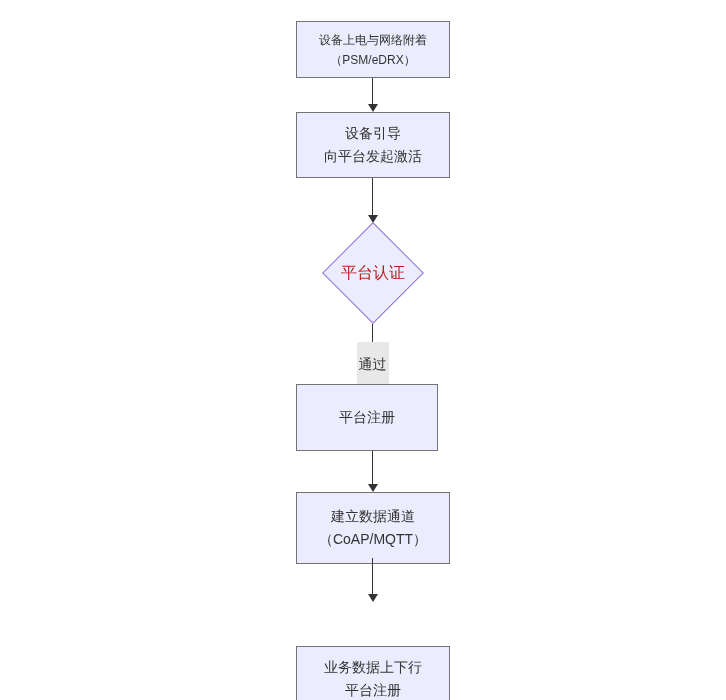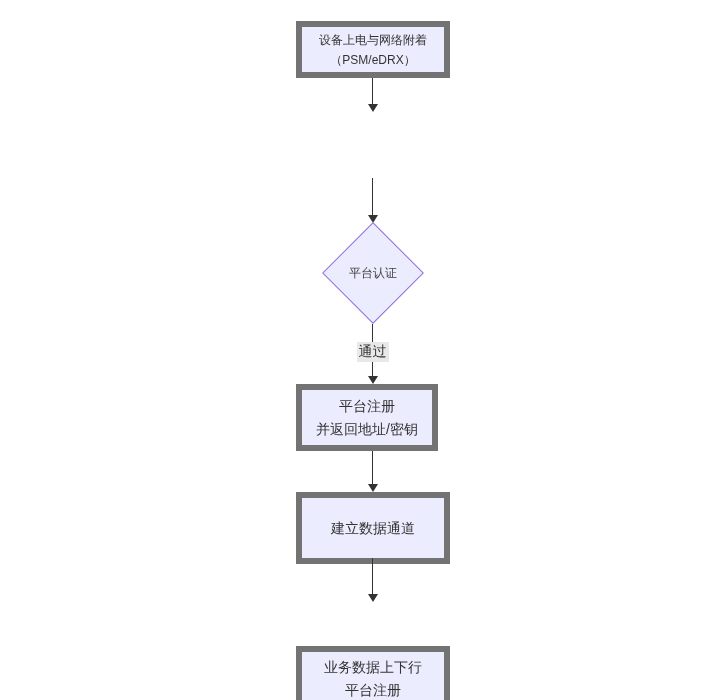--- a/index.html
+++ b/index.html
@@ -11,21 +11,21 @@
     position: relative;
     width: 726px;
     height: 700px;
     background: #ffffff;
     font-family: "Liberation Sans", "DejaVu Sans", sans-serif;
     overflow: hidden;
   }
   .node {
     position: absolute;
     background: #ECECFF;
-    border: 6px solid #737373;
+    border: 1px solid #737373;
     box-sizing: border-box;
     display: flex;
     flex-direction: column;
     align-items: center;
     justify-content: center;
     color: #333333;
     text-align: center;
   }
   .node .tline {
     font-size: 14px;
@@ -45,22 +45,22 @@
     background: #ECECFF;
     border: 1px solid #9370DB;
     box-sizing: border-box;
     transform: rotate(45deg);
   }
   .diamond .dlabel {
     position: absolute;
     top: 50%;
     left: 50%;
     transform: translate(-50%, -50%);
-    font-size: 12px;
-    color: #404040;
+    font-size: 16px;
+    color: #b91c1c;
     white-space: nowrap;
   }
   .edge {
     position: absolute;
     width: 11px;
     display: flex;
     flex-direction: column;
     align-items: center;
   }
   .edge .shaft {
@@ -77,69 +77,72 @@
   }
   .edge-label {
     position: absolute;
     top: 18px;
     left: 50%;
     transform: translateX(-50%);
     background: #e8e8e8;
     color: #333333;
     font-size: 14px;
     line-height: 20px;
-    padding: 0 2px;
+    padding: 12px 2px;
     white-space: nowrap;
-    font-family: Liberation Serif, serif;
   }
 </style>
 </head>
 <body>
 
 <div class="canvas">
 
   <div class="node small" style="left:296px; top:21px; width:154px; height:57px;">
     <div class="tline">设备上电与网络附着</div>
     <div class="tline">（PSM/eDRX）</div>
   </div>
 
   <div class="edge" style="left:367px; top:78px; height:34px;">
     <div class="shaft"></div>
     <div class="head"></div>
   </div>
 
+  <div class="node" style="left:296px; top:112px; width:154px; height:66px;">
+    <div class="tline">设备引导</div>
+    <div class="tline">向平台发起激活</div>
+  </div>
 
   <div class="edge" style="left:367px; top:178px; height:45px;">
     <div class="shaft"></div>
     <div class="head"></div>
   </div>
 
   <div class="diamond" style="left:337px; top:237px; width:72px; height:72px;">
     <div class="shape"></div>
     <div class="dlabel">平台认证</div>
   </div>
 
   <div class="edge" style="left:367px; top:324px; height:60px;">
     <div class="shaft"></div>
     <div class="head"></div>
     <span class="edge-label">通过</span>
   </div>
 
   <div class="node" style="left:296px; top:384px; width:142px; height:67px;">
     <div class="tline">平台注册</div>
-    <div class="tline">并返回地址/密钥</div>
   </div>
 
   <div class="edge" style="left:367px; top:451px; height:41px;">
     <div class="shaft"></div>
     <div class="head"></div>
   </div>
 
   <div class="node" style="left:296px; top:492px; width:154px; height:72px;">
     <div class="tline">建立数据通道</div>
+    <div class="tline">（CoAP/MQTT）</div>
   </div>
 
   <div class="edge" style="left:367px; top:558px; height:44px;">
     <div class="shaft"></div>
     <div class="head"></div>
   </div>
 
   <div class="node" style="left:296px; top:602px; width:154px; height:66px;margin-top:44px;">
     <div class="tline">业务数据上下行</div>
     <div class="tline">平台注册</div>

